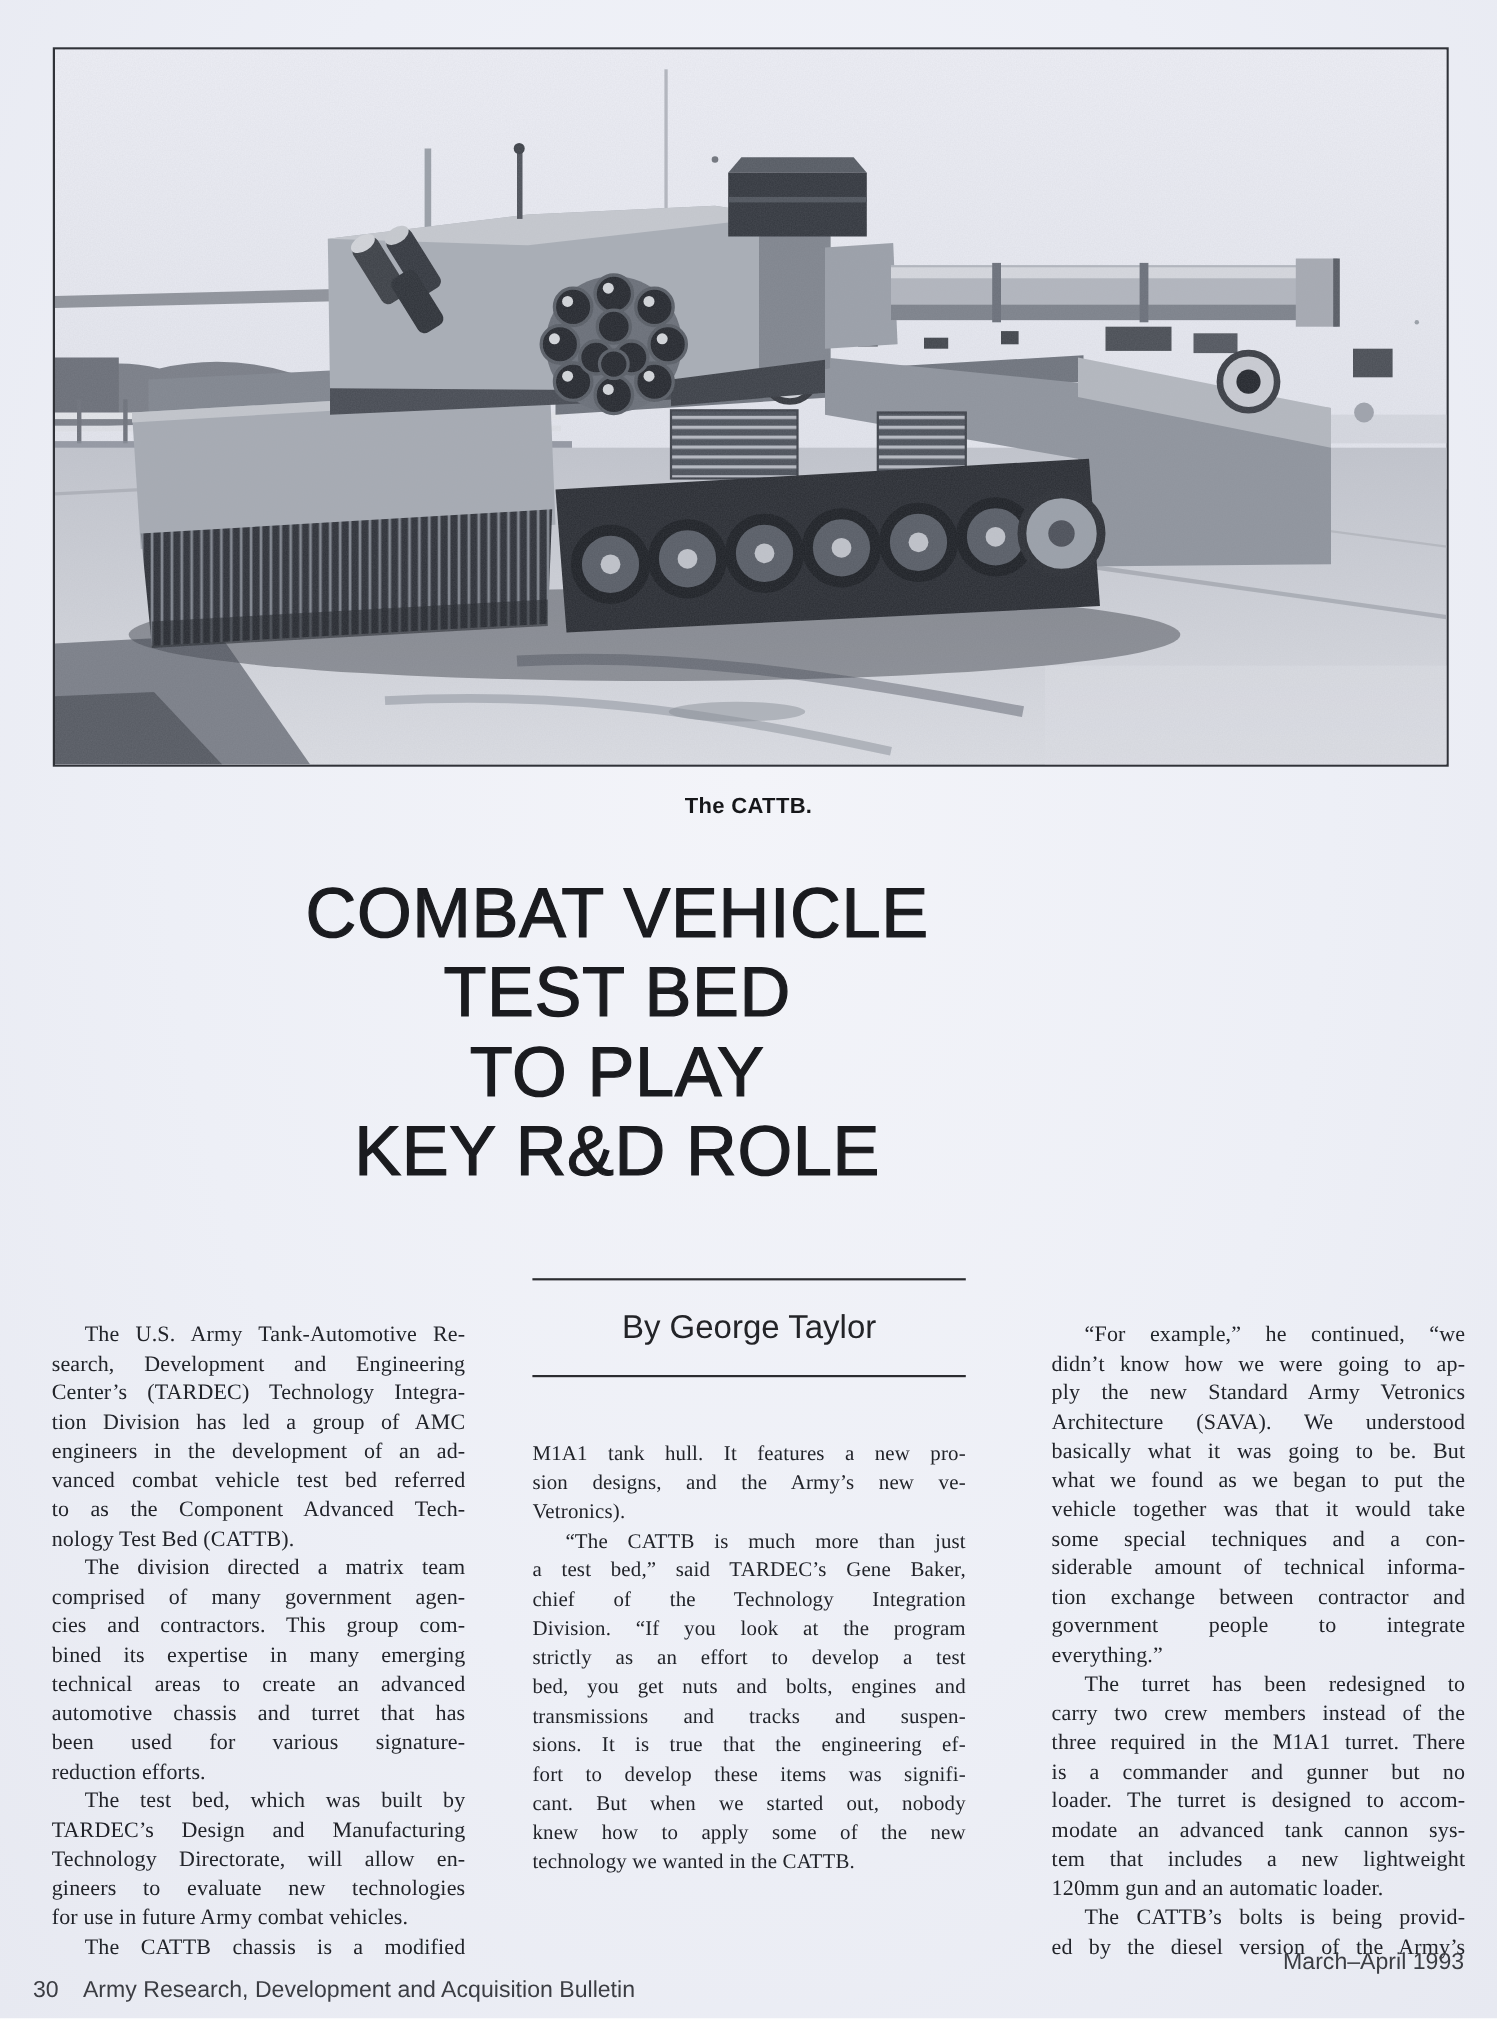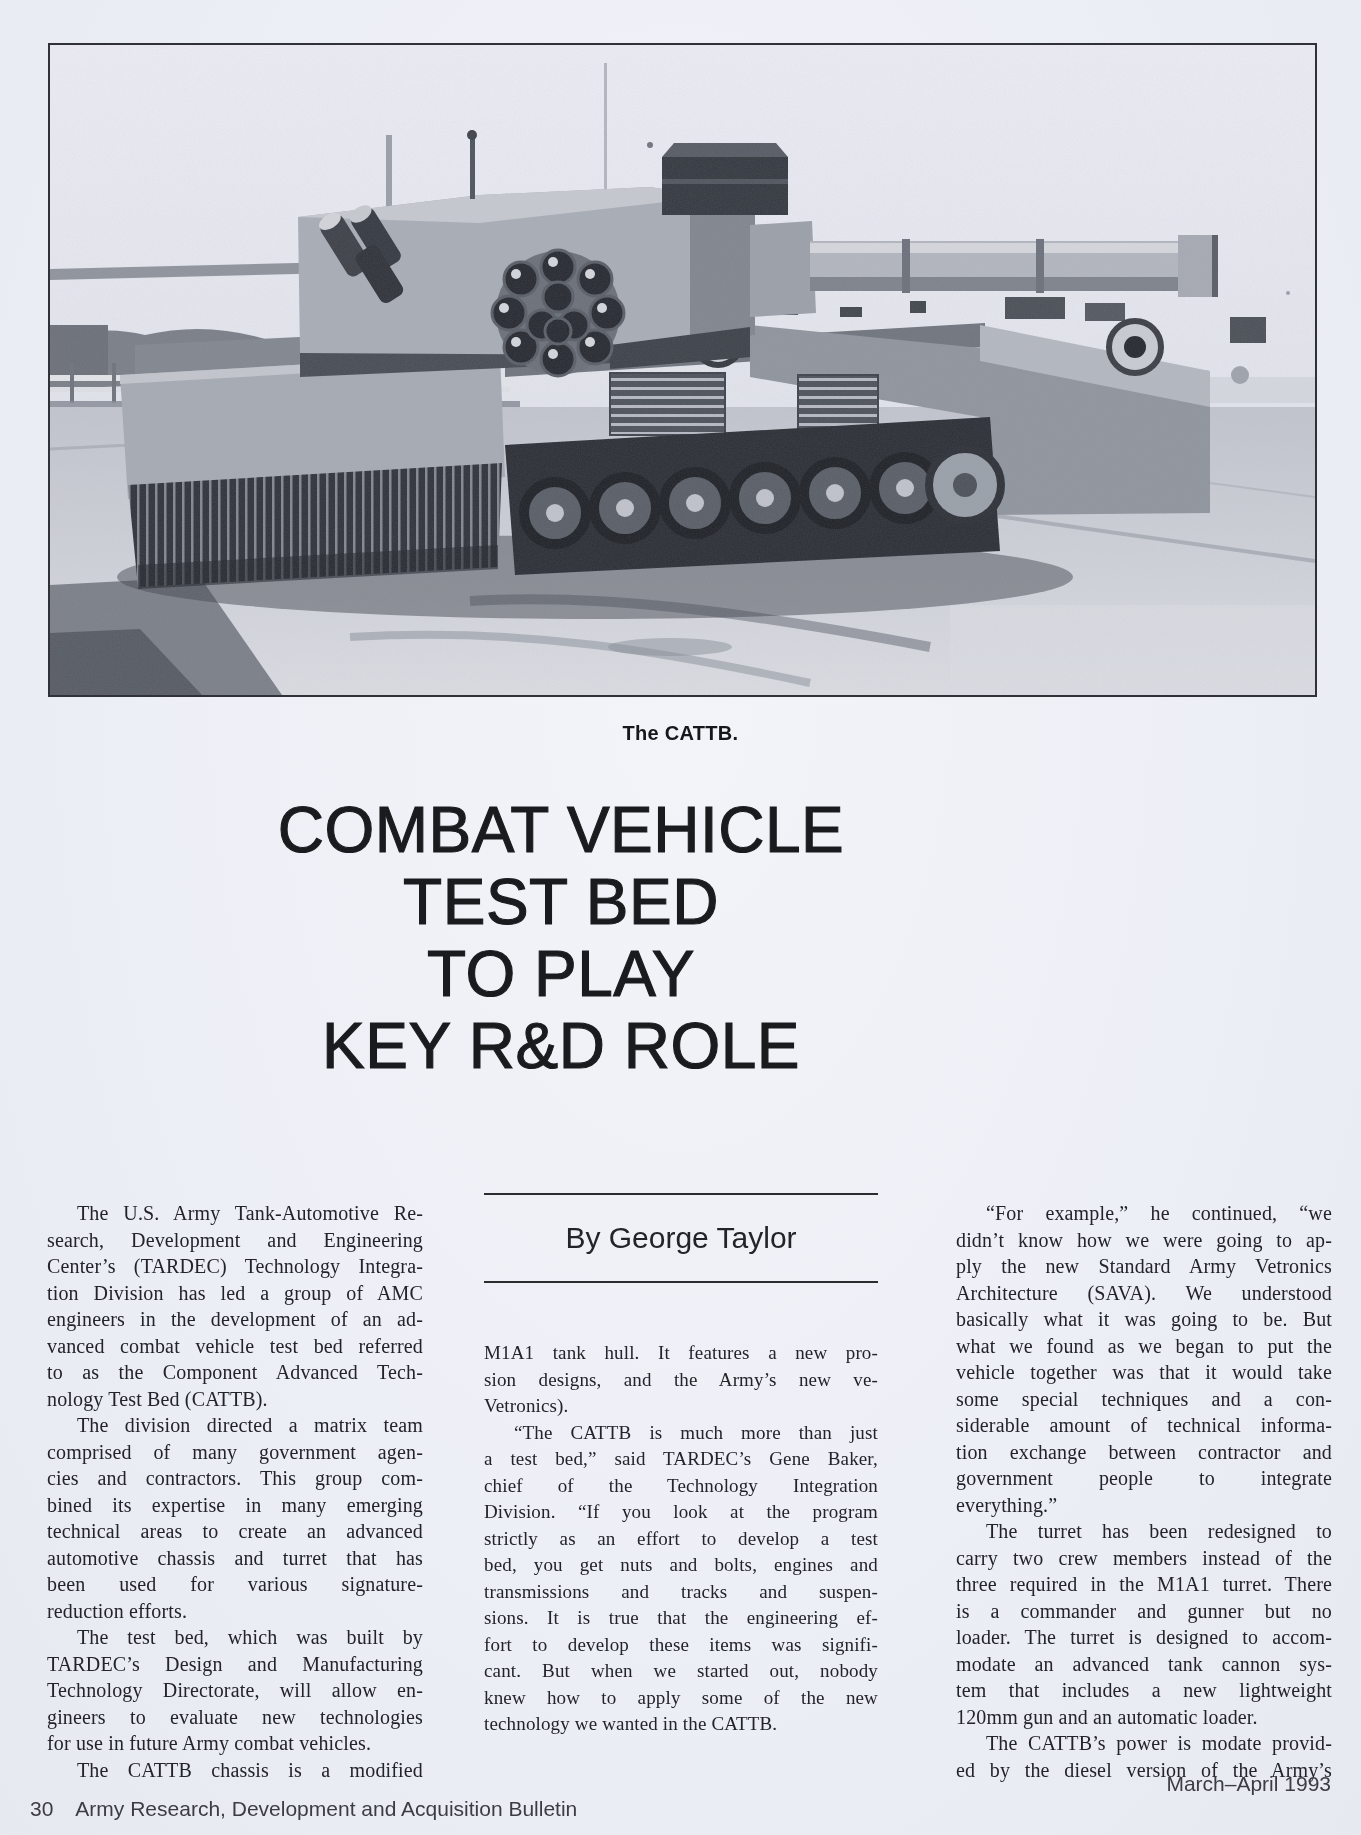--- a/index.html
+++ b/index.html
@@ -20,21 +20,21 @@
   .title{position:absolute;left:0;top:794px;width:1122px;margin:0;
          text-align:center;font-family:"Liberation Sans", sans-serif;
          font-weight:400;font-size:64px;line-height:72px;color:#1a1b1f;
          letter-spacing:.5px;-webkit-text-stroke:1.1px #1a1b1f;}
 
   .col{position:absolute;width:376px;top:1156px;
        font-size:20px;line-height:26.5px;color:#22242a;letter-spacing:.15px;margin-top:44px;}
   #col1{left:47px;}
   #col3{left:956px;}
 
-  .col2wrap{position:absolute;left:484px;top:1193px;width:394px;}
+  .col2wrap{position:absolute;left:484px;top:1162px;width:394px;}
   .rule{height:0;border-top:2px solid #2b2c30;}
   .byline{height:86px;line-height:86px;text-align:center;
           font-family:"Liberation Sans", sans-serif;font-size:30px;color:#232428;}
   #col2{margin-top:57px;font-size:19px;line-height:26.5px;color:#22242a;letter-spacing:.15px;}
 
   .tl{text-align:justify;text-align-last:justify;height:26.5px;overflow:hidden;}
   .tl.pend{text-align-last:left;}
   .tl.ind{text-indent:30px;}
 
   footer{position:absolute;left:0;top:1772px;width:1361px;
@@ -299,21 +299,21 @@
       <div class="tl">government people to integrate</div>
       <div class="tl pend">everything.”</div>
       <div class="tl ind">The turret has been redesigned to</div>
       <div class="tl">carry two crew members instead of the</div>
       <div class="tl">three required in the M1A1 turret. There</div>
       <div class="tl">is a commander and gunner but no</div>
       <div class="tl">loader. The turret is designed to accom-</div>
       <div class="tl">modate an advanced tank cannon sys-</div>
       <div class="tl">tem that includes a new lightweight</div>
       <div class="tl pend">120mm gun and an automatic loader.</div>
-      <div class="tl ind">The CATTB’s power is modate provid-</div>
+      <div class="tl ind">The CATTB’s bolts is being provid-</div>
       <div class="tl">ed by the diesel version of the Army’s</div>
     </div>
 
   <footer>
     <div class="f-left">
       <span>30</span>
       <span>Army Research, Development and Acquisition Bulletin</span>
     </div>
     <div class="f-right">March–April 1993</div>
   </footer>

